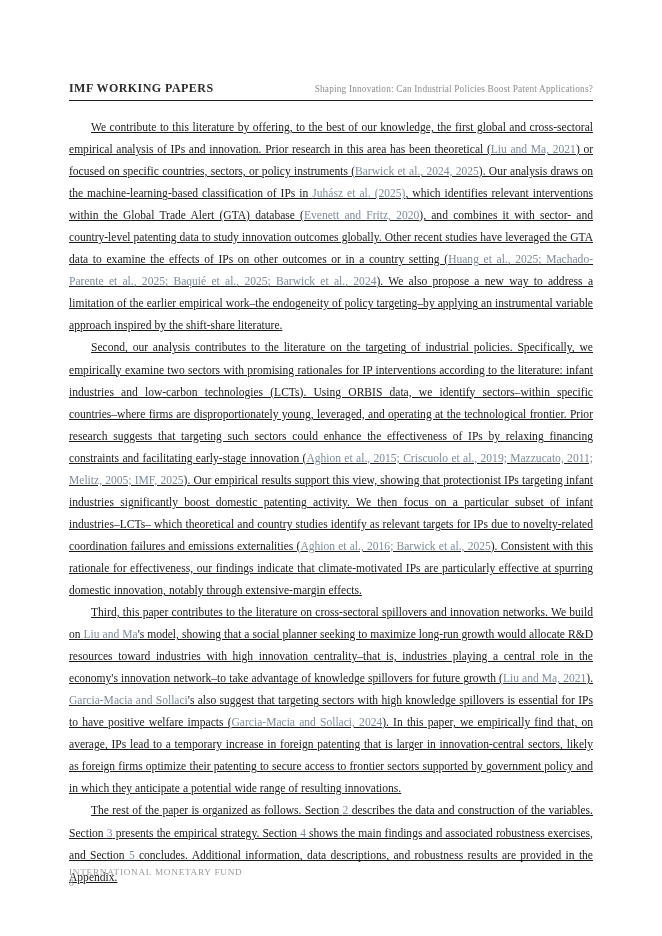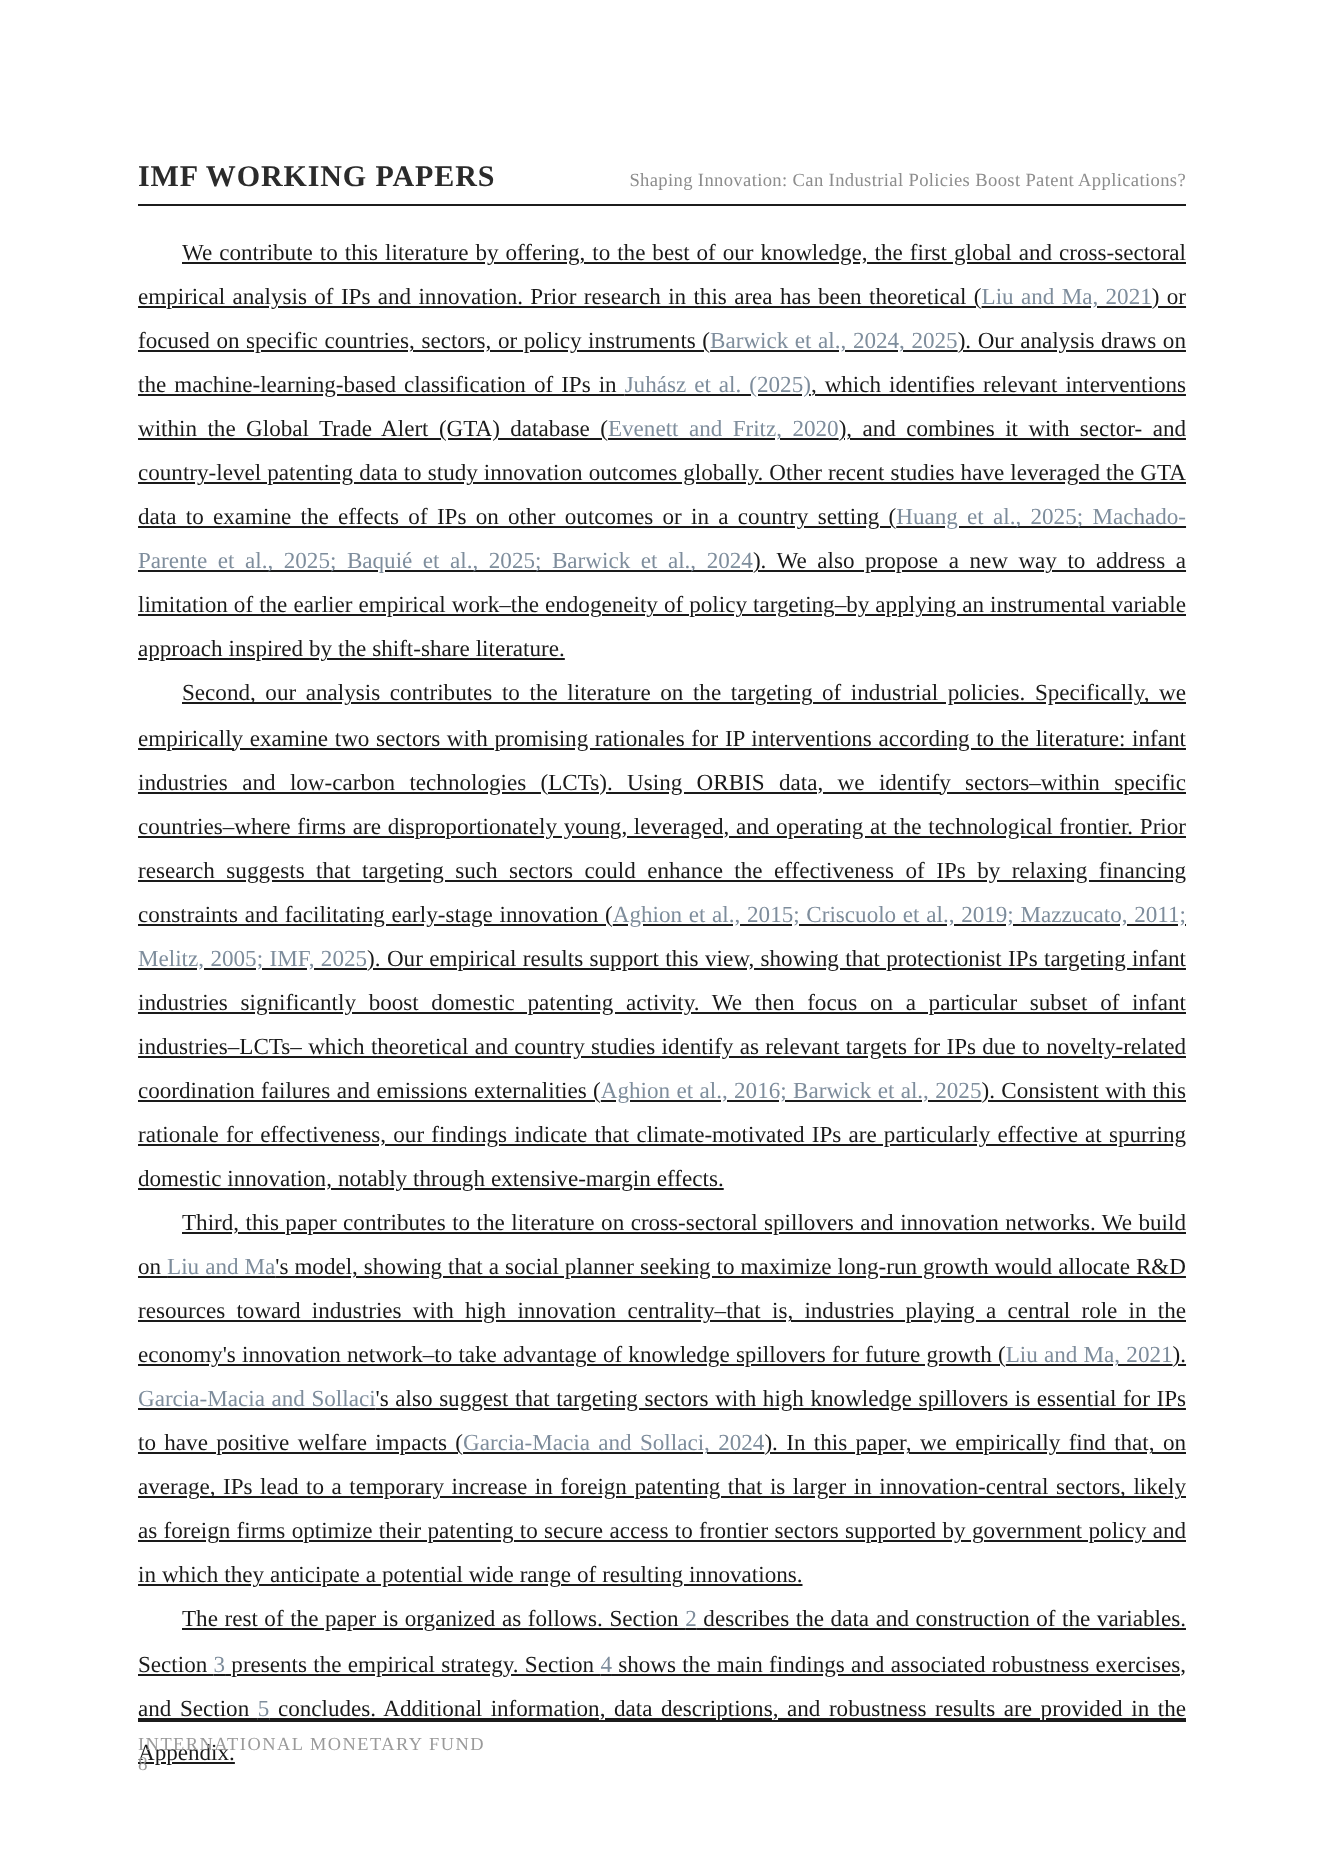--- a/index.html
+++ b/index.html
@@ -28,21 +28,21 @@
     left: 69px;
     top: 81px;
     width: 524px;
     display: flex;
     justify-content: space-between;
     align-items: baseline;
     padding-bottom: 4px;
     border-bottom: 1.1px solid #1c1c1c;
   }
   .header-left {
-    font-size: 15px;
+    font-size: 12px;
     letter-spacing: 0.45px;
     font-weight: bold;
     color: #2b2b2b;
     font-variant: small-caps;
     text-transform: uppercase;
     white-space: nowrap;
   }
   .header-right {
     font-size: 9.3px;
     color: #8d8d8d;

